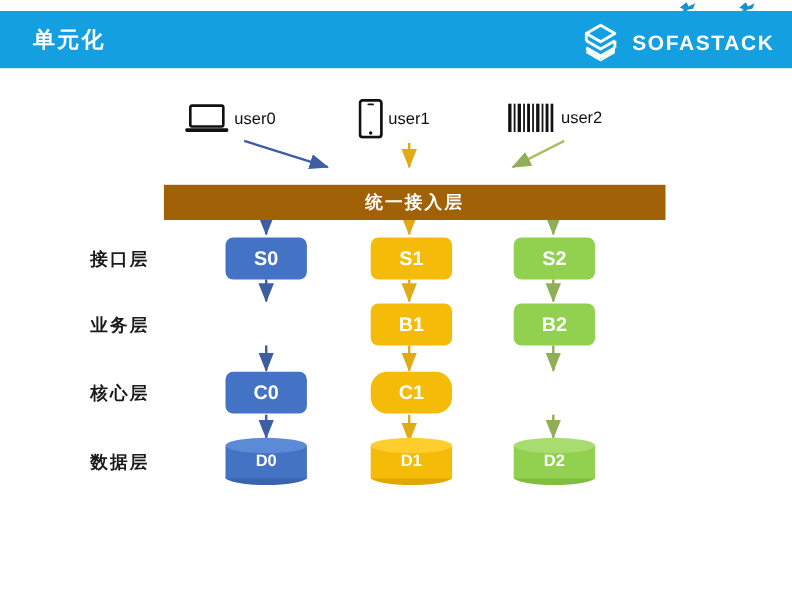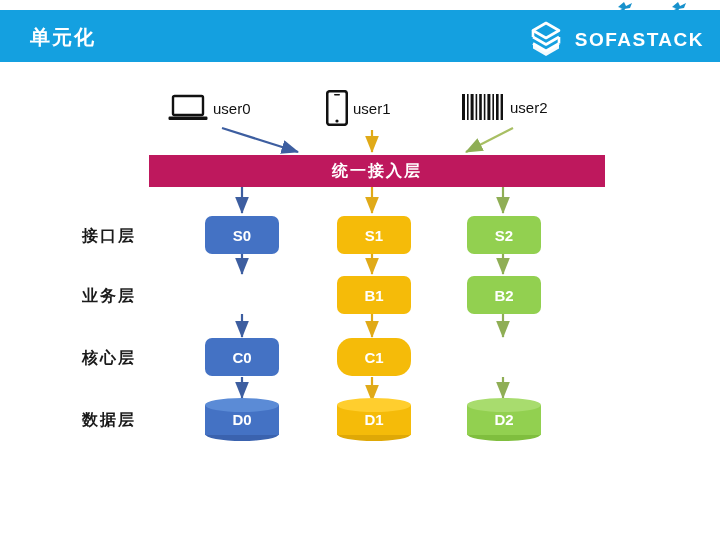--- a/index.html
+++ b/index.html
@@ -30,39 +30,39 @@
     font-size:19px;font-weight:bold;color:#ffffff;letter-spacing:1.5px;
   }
   .birds{position:absolute;left:600px;top:0px;width:120px;height:12px;}
 
   
   .device{position:absolute;display:flex;align-items:center;gap:5px;}
   .device-label{font-size:15px;color:#111;}
 
   
   .access-bar{
-    position:absolute;left:149px;top:155px;width:456px;height:32px;
-    background:#be185d;
+    position:absolute;left:149px;top:168px;width:456px;height:32px;
+    background:#a16207;
     display:flex;align-items:center;justify-content:center;
   }
   .access-bar span{
     color:#ffffff;font-size:16px;font-weight:bold;letter-spacing:2px;
   }
 
   
   .row-label{
     position:absolute;left:82px;width:90px;
     font-size:16px;color:#1a1a1a;font-weight:bold;letter-spacing:2px;
   }
 
   
   .node{
     position:absolute;width:74px;height:38px;border-radius:7px;
     display:flex;align-items:center;justify-content:center;
-    color:#ffffff;font-size:15px;font-weight:bold;
+    color:#ffffff;font-size:18px;font-weight:bold;
   }
   .node.blue  {background:#4472C4;}
   .node.amber {background:#F5BB09;}
   .node.green {background:#92D050;}
 
   
   .cyl{position:absolute;width:94px;height:42px;}
   .cyl .body{
     position:absolute;left:0;top:7px;width:74px;height:30px;
   }

